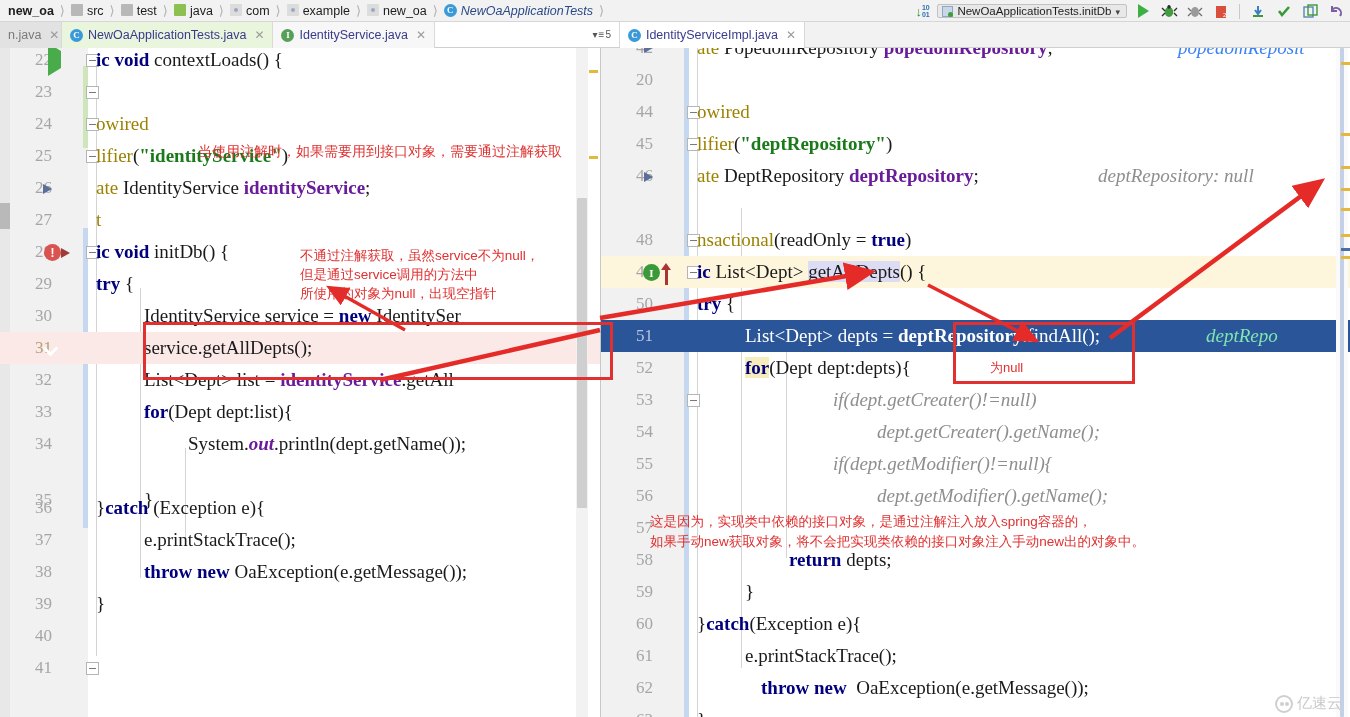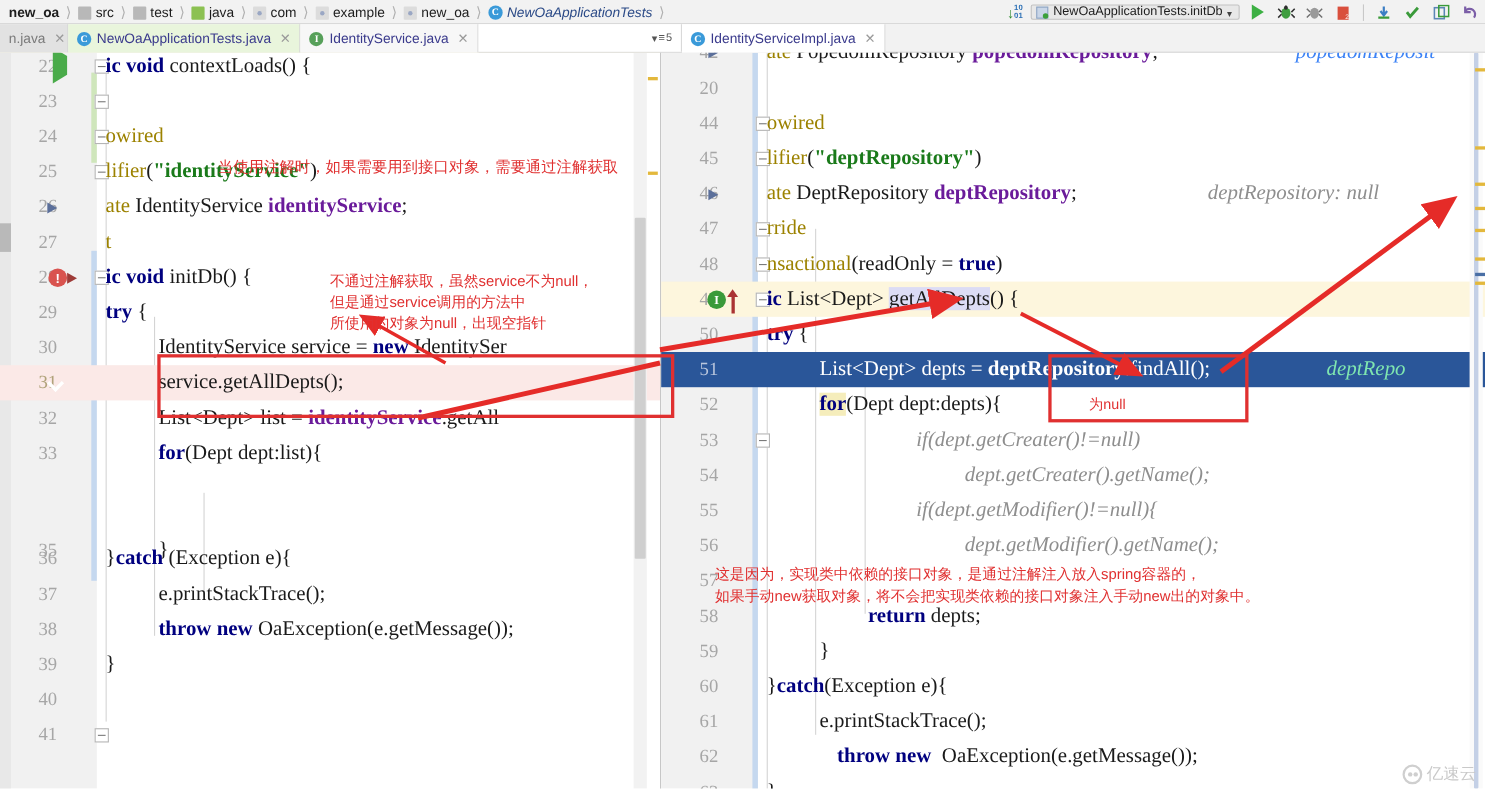--- a/index.html
+++ b/index.html
@@ -13,21 +13,21 @@
   }
   #root { position:relative; width:1350px; height:717px; overflow:hidden; }
 
   
   .breadcrumb-bar{
     position:absolute; left:0; top:0; width:1350px; height:22px;
     background:#f2f2f2; border-bottom:1px solid #d6d6d6;
     display:flex; align-items:center; padding-left:6px;
     font-size:12.5px; color:#222; white-space:nowrap; overflow:hidden;
   }
-  .crumb{ display:flex; align-items:flex-end; gap:4px; padding:0 2px; }
+  .crumb{ display:flex; align-items:flex-start; gap:4px; padding:0 2px; }
   .crumb .lbl{ color:#1d1d1d; }
   .crumb.bold .lbl{ font-weight:bold; }
   .crumb .lbl.blue{ color:#2b4a87;font-style:italic; }
   .sep{ color:#b0b0b0; margin:0 4px; font-size:13px; }
   .ic{ width:12px; height:12px; display:inline-block; border-radius:1px; flex:0 0 auto; }
   .ic.folder-gray{ background:#b8b8b8; }
   .ic.folder-green{ background:#8cc152; }
   .ic.pkg{ background:#dcdcdc; position:relative; }
   .ic.pkg:after{ content:""; position:absolute; left:4px; top:4px; width:4px; height:4px; background:#9aa7c4; border-radius:50%; }
   .ic.cls{ width:13px;height:13px;border-radius:50%; background:#3a9ad9; color:#fff; font-size:9px;
@@ -412,20 +412,24 @@
       <div class="line" style="top:316px;">
         <span class="lnum">32</span>
         <span class="code" style="left:144px;">List&lt;Dept&gt; list = <span class="fld">identityService</span>.getAll</span>
       </div>
 
       <div class="line" style="top:348px;">
         <span class="lnum">33</span>
         <span class="code" style="left:144px;"><span class="kw">for</span>(Dept dept:list){</span>
       </div>
 
+      <div class="line" style="top:380px;">
+        <span class="lnum">34</span>
+        <span class="code" style="left:188px;">System.<span class="fld em">out</span>.println(dept.getName());</span>
+      </div>
 
       <div class="line" style="top:412px;margin-top:24px;">
         <span class="lnum">35</span>
         <span class="code" style="left:144px;">}</span>
       </div>
 
       <div class="line" style="top:444px;">
         <span class="lnum">36</span>
         <span class="code">}<span class="kw">catch</span> (Exception e){</span>
       </div>
@@ -494,25 +498,20 @@
         <span class="code"><span class="ann">lifier</span>(<span class="str">"deptRepository"</span>)</span>
       </div>
 
       <div class="line" style="top:112px;">
         <span class="lnum">46</span>
         <span class="g-icon" style="left:44px; top:7px;"><span class="bean"></span></span>
         <span class="code"><span class="ann">ate</span> DeptRepository <span class="fld">deptRepository</span>;</span>
         <span class="code italgray" style="left:497px;">deptRepository: null</span>
       </div>
 
-      <div class="line" style="top:144px;">
-        <span class="lnum">47</span>
-        <span class="fold" style="left:86px; top:10px;"></span>
-        <span class="code ann">rride</span>
-      </div>
 
       <div class="line" style="top:176px;">
         <span class="lnum">48</span>
         <span class="fold" style="left:86px; top:10px;"></span>
         <span class="code"><span class="ann">nsactional</span>(readOnly = <span class="kw">true</span>)</span>
       </div>
 
       <div class="line bg-yellow" style="top:208px;">
         <span class="lnum">49</span>
         <span class="g-icon" style="left:42px; top:8px;">

